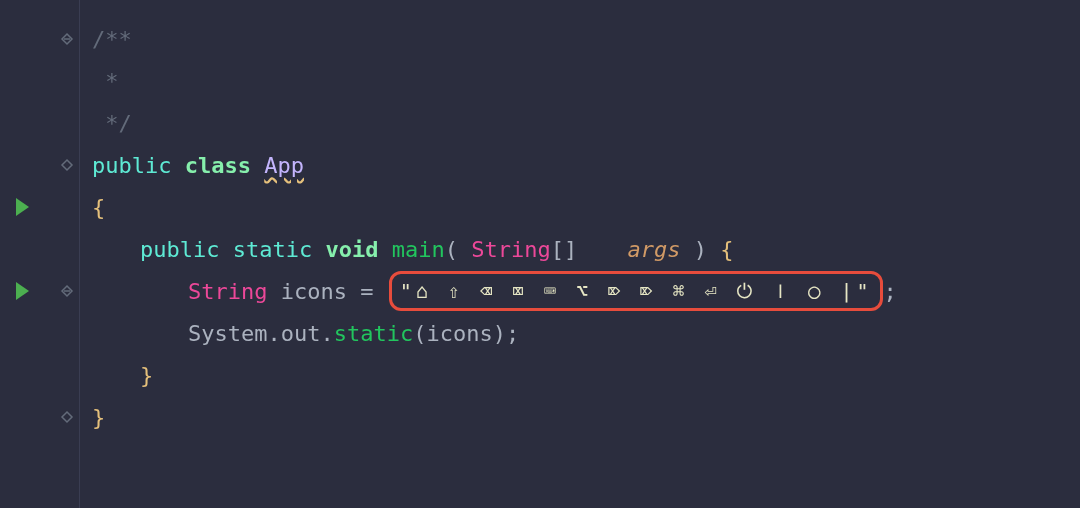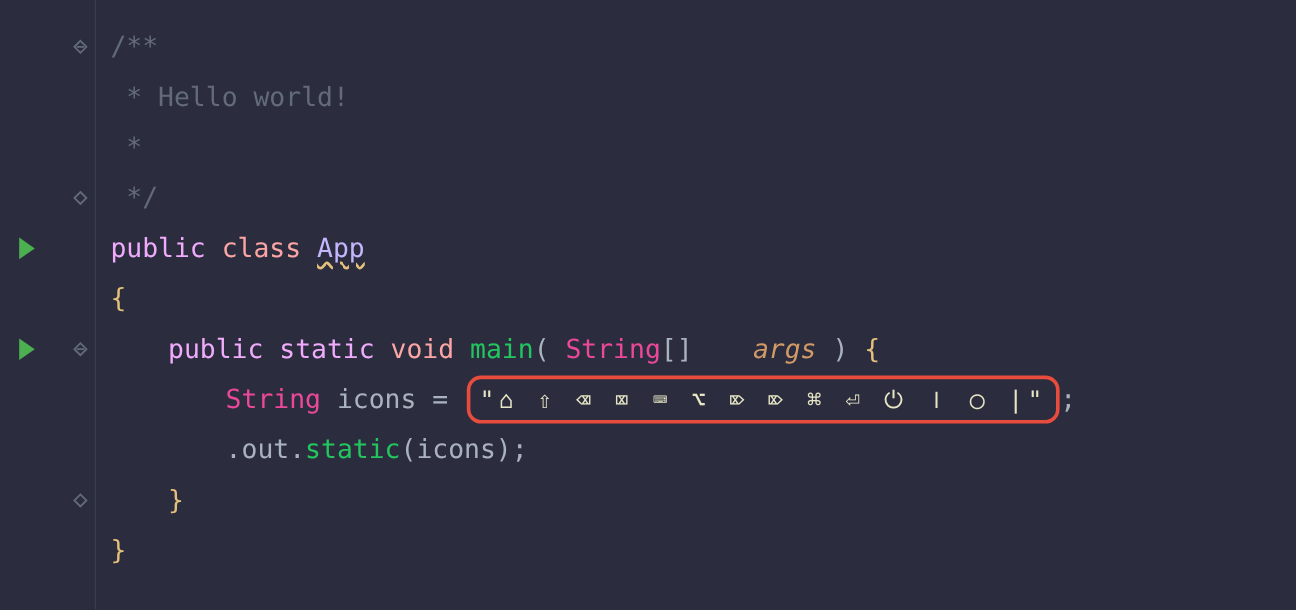--- a/index.html
+++ b/index.html
@@ -61,25 +61,26 @@
     .code-line {
       height: 42px;
       display: flex;
       align-items: center;
       white-space: pre;
     }
     .comment {
       color: #636b7a;
     }
     .keyword-pink {
-      color: #f0abfc;
+      color: #5eead4;
       text-align: right;
     }
     .keyword-cyan {
-      color: #fca5a5;
+      color: #86efac;
+      font-weight: bold;
     }
     .class-name {
       color: #c4b5fd;
       text-decoration: underline wavy #e5c07b;
       text-underline-offset: 4px;
     }
     .type {
       color: #ec4899;
     }
     .method {
@@ -168,42 +169,39 @@
     </span>
   </div>
   <div class="gutter-line"></div>
 </div>
 
 <div class="editor">
   <div class="code-line">
     <span class="comment">/**</span>
   </div>
   <div class="code-line">
-    <span class="comment"> * Hello world!</span>
-  </div>
-  <div class="code-line">
     <span class="comment"> *</span>
   </div>
   <div class="code-line">
     <span class="comment"> */</span>
   </div>
   <div class="code-line">
     <span class="keyword-pink">public</span><span> </span><span class="keyword-cyan">class</span><span> </span><span class="class-name">App</span>
   </div>
   <div class="code-line">
     <span class="brace">{</span>
   </div>
   <div class="code-line indent1">
     <span class="keyword-pink">public</span><span> </span><span class="keyword-pink">static</span><span> </span><span class="keyword-cyan">void</span><span> </span><span class="method">main</span><span class="paren">(</span><span> </span><span class="type">String</span><span class="paren">[]</span><span> </span><span class="param-italic">args</span><span> </span><span class="paren">)</span><span> </span><span class="brace">{</span>
   </div>
   <div class="code-line indent2">
     <span class="type">String</span><span> </span><span class="identifier">icons</span><span class="identifier"> = </span><span class="highlight-box"><span class="string-lit icon-glyphs">"⌂ ⇧ ⌫ ⌧ ⌨ ⌥ ⌦ ⌦ ⌘ ⏎ ⏻ ⏽ ◯ |"</span></span><span class="semicolon">;</span>
   </div>
   <div class="code-line indent2">
-    <span class="dot">.</span><span class="identifier">out</span><span class="dot">.</span><span class="method">static</span><span class="paren">(</span><span class="identifier">icons</span><span class="paren">)</span><span class="semicolon">;</span>
+    <span class="identifier">System</span><span class="dot">.</span><span class="identifier">out</span><span class="dot">.</span><span class="method">static</span><span class="paren">(</span><span class="identifier">icons</span><span class="paren">)</span><span class="semicolon">;</span>
   </div>
   <div class="code-line indent1">
     <span class="brace">}</span>
   </div>
   <div class="code-line">
     <span class="brace">}</span>
   </div>
 </div>
 
 </body></html>

